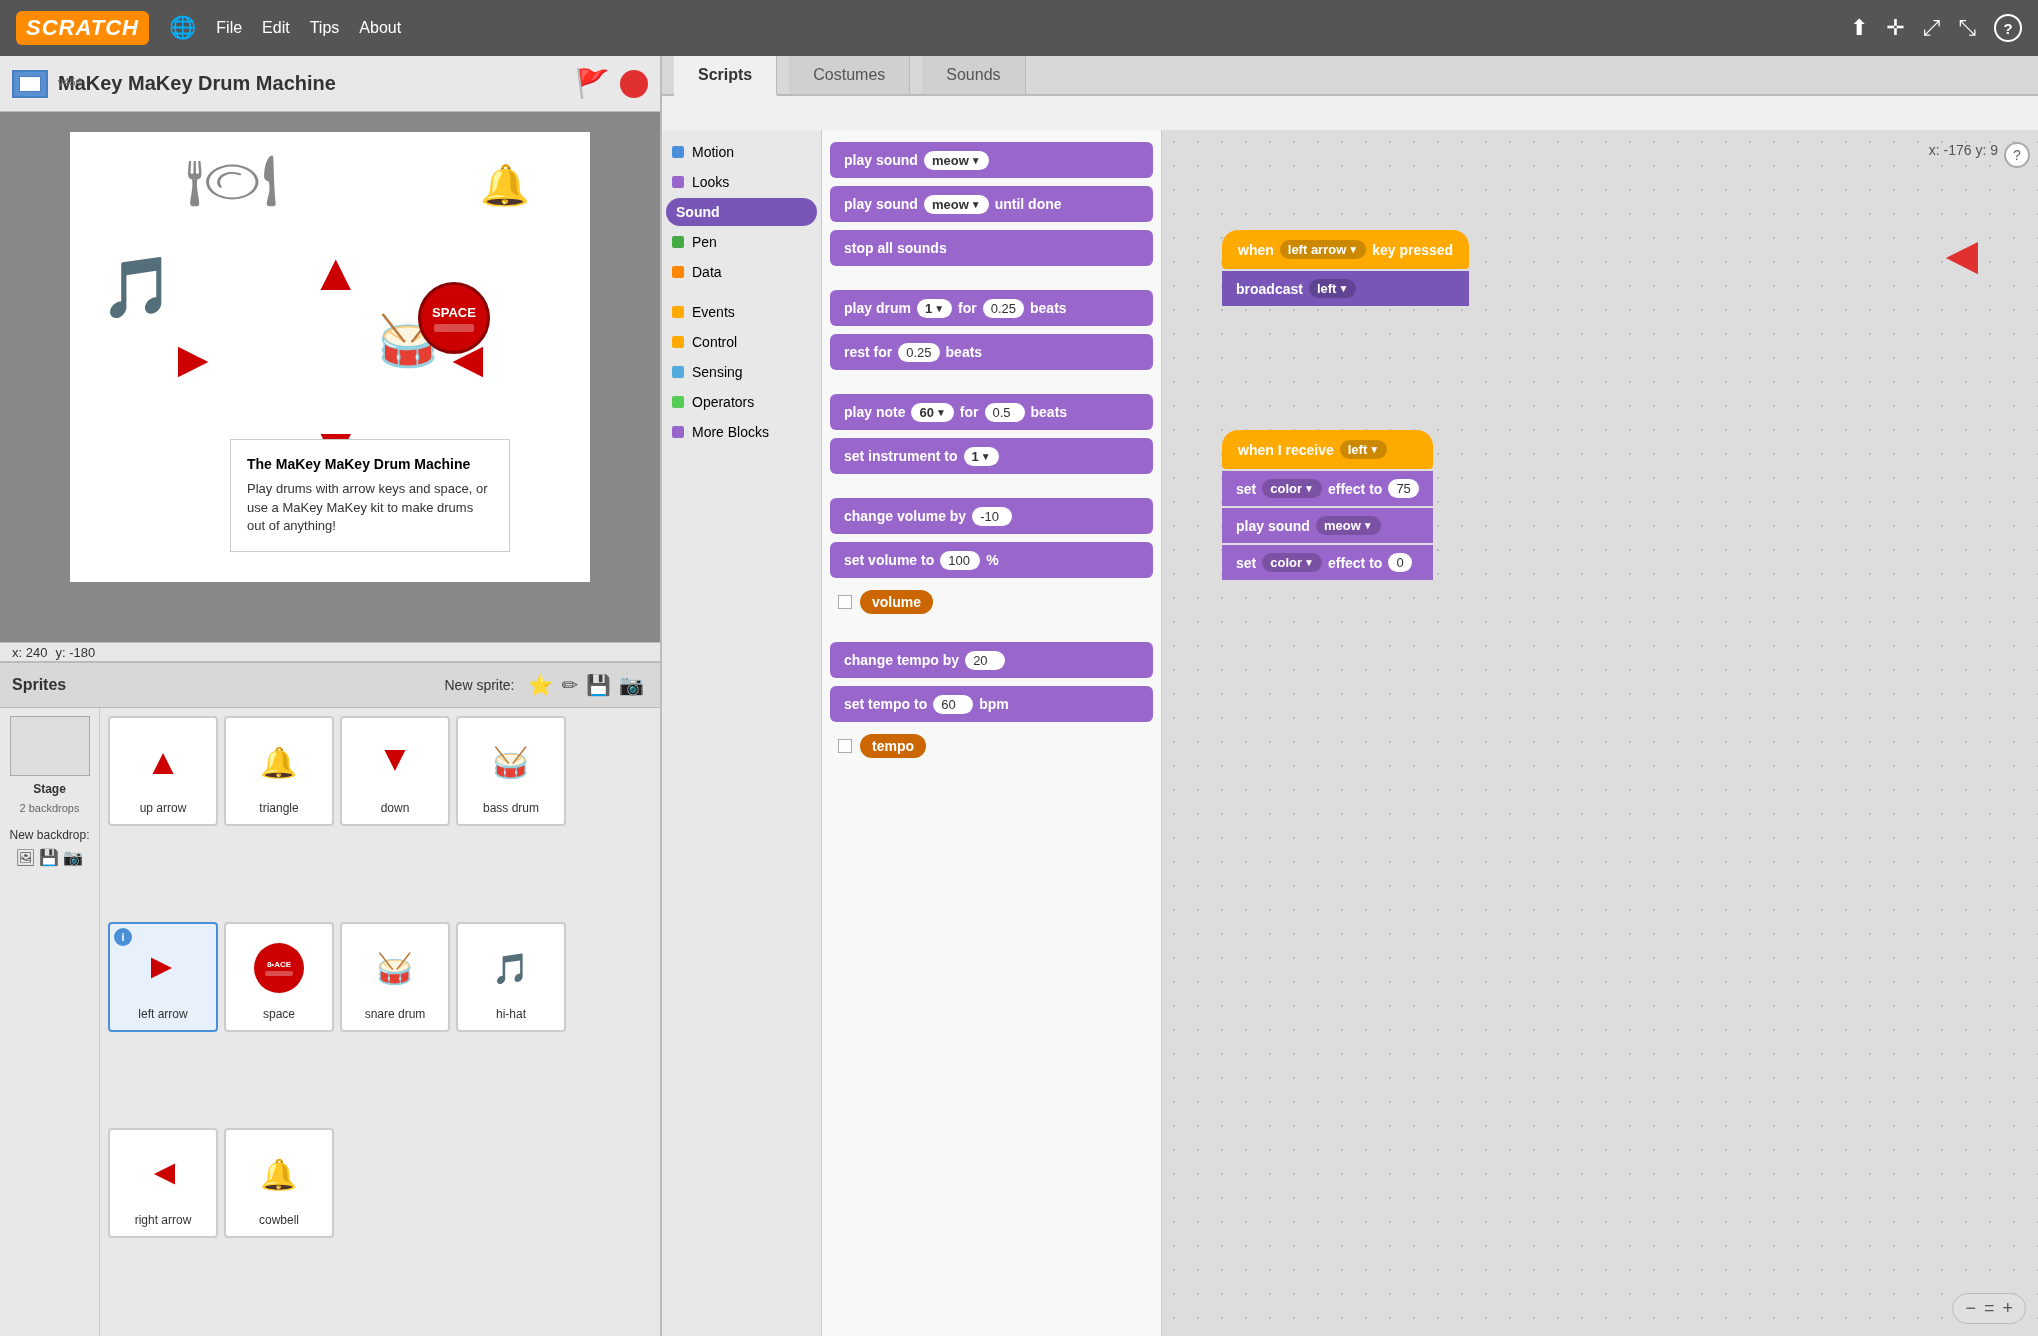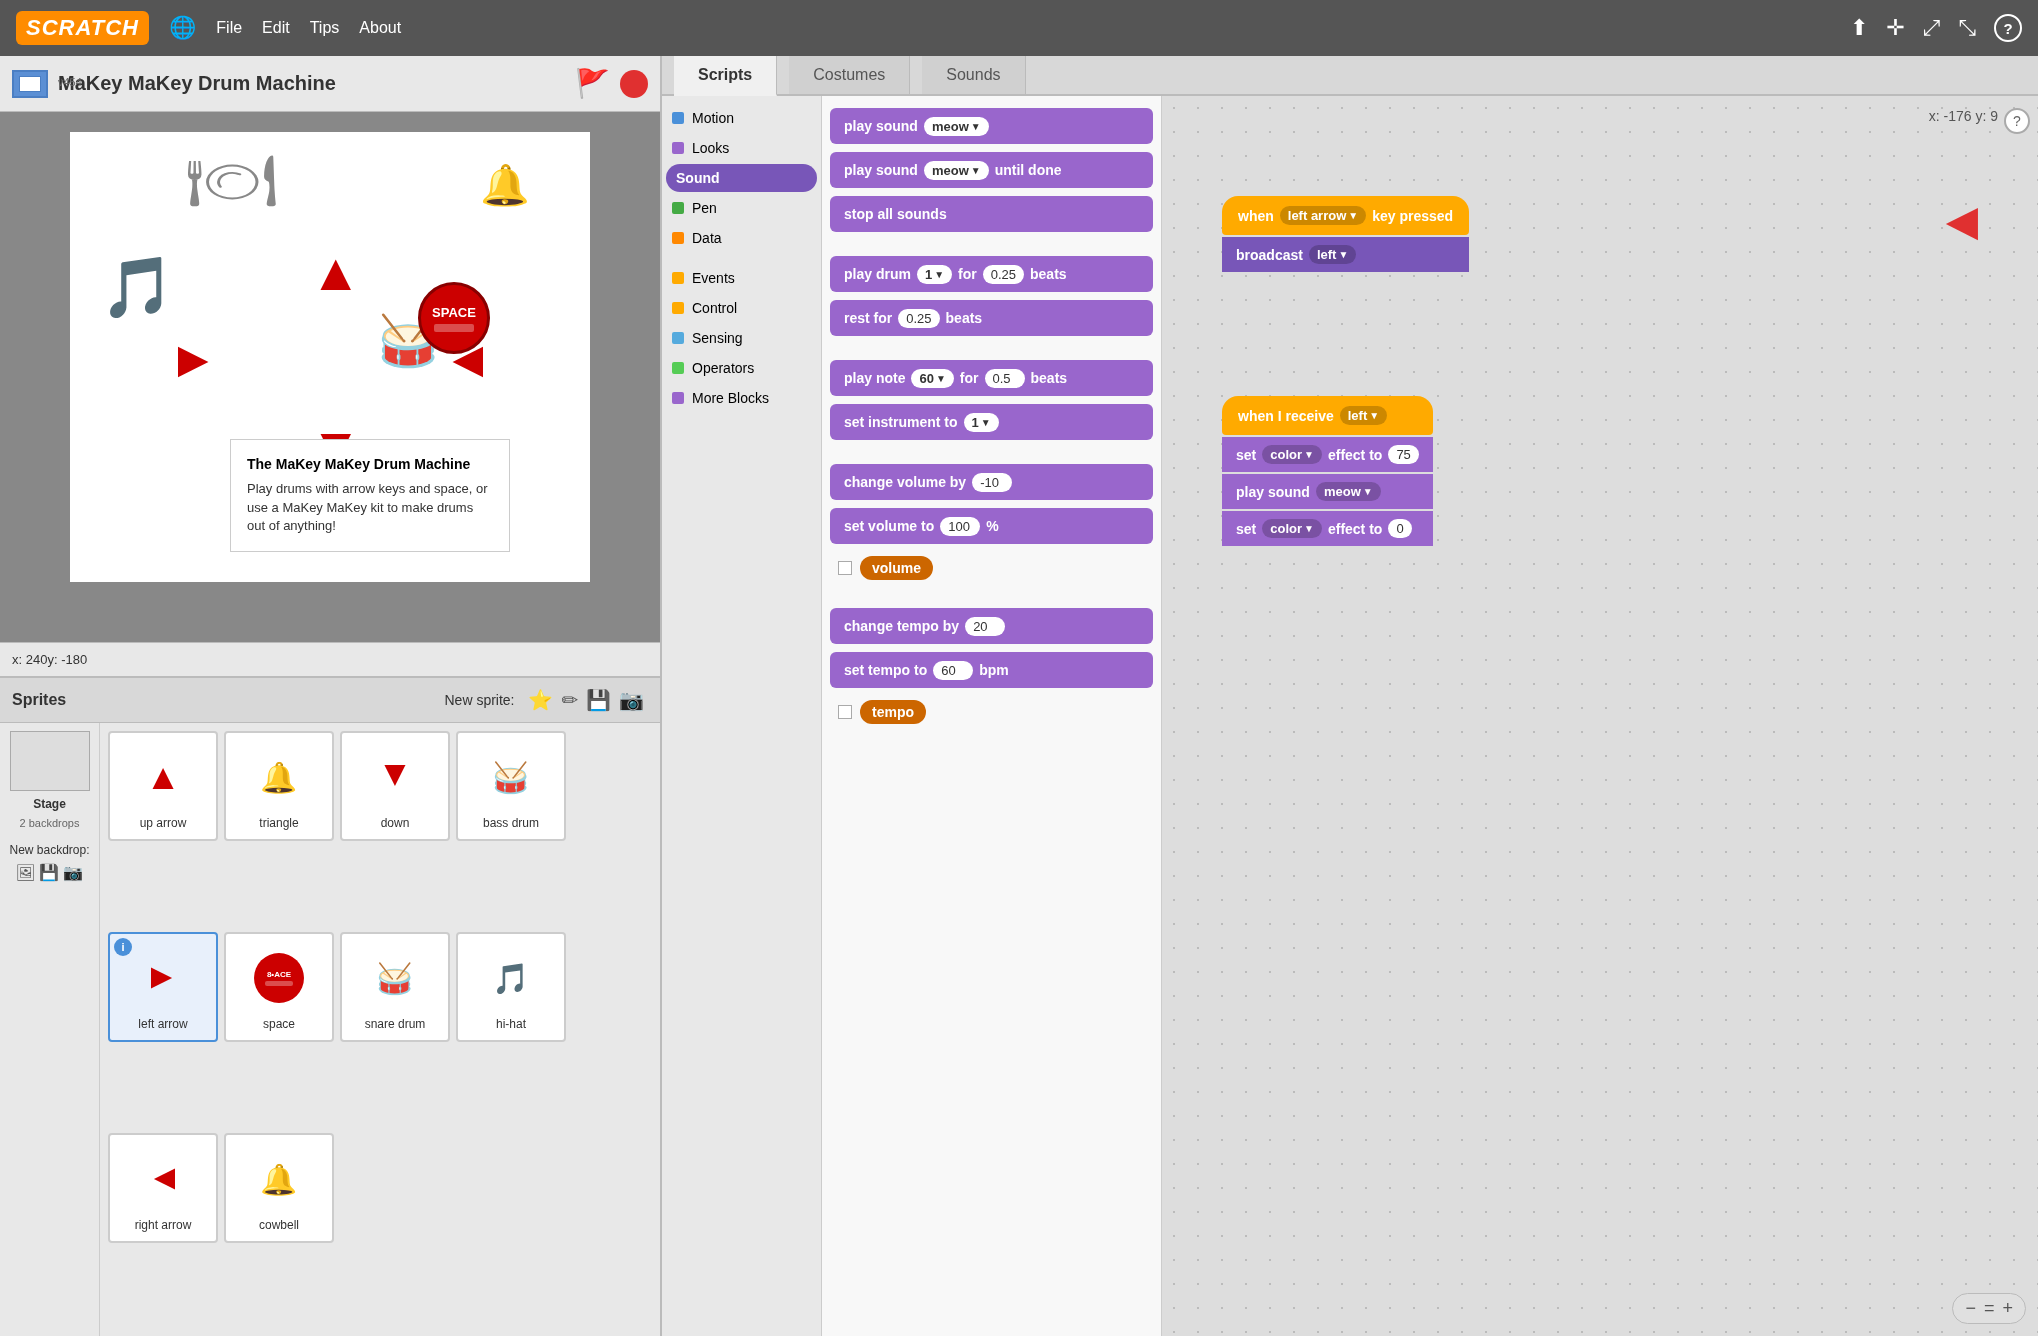--- a/index.html
+++ b/index.html
@@ -35,21 +35,21 @@
     .red-stop { width: 28px; height: 28px; background: #e03030; border-radius: 50%; cursor: pointer; }
 
     
     #stage-area { background: #888; width: 660px; height: 530px; position: relative; overflow: hidden; }
     #stage-canvas { background: white; position: absolute; left: 70px; top: 20px; width: 520px; height: 450px; }
     #stage-desc-box { position: absolute; right: 80px; bottom: 30px; width: 280px; background: white; border: 1px solid #ccc; padding: 16px; font-size: 13px; }
     #stage-desc-box h3 { font-size: 14px; font-weight: bold; margin-bottom: 8px; }
     #stage-desc-box p { color: #333; line-height: 1.4; }
 
     
-    #coord-display { background: #e8e8e8; border-top: 1px solid #bbb; padding: 4px 12px; font-size: 13px; color: #333; height: 34px; display: flex; align-items: center; }
+    #coord-display { background: #e8e8e8; border-top: 1px solid #bbb; padding: 4px 12px; font-size: 13px; color: #333; height: 19px; display: flex; align-items: center; gap: 8px; }
 
     
     #sprites-panel { flex: 1; background: #e8e8e8; border-top: 2px solid #bbb; display: flex; flex-direction: column; }
     #sprites-header { display: flex; align-items: center; padding: 10px 12px; background: #d8d8d8; border-bottom: 1px solid #bbb; }
     #sprites-title { font-size: 16px; font-weight: bold; color: #333; flex: 1; }
     #new-sprite-label { font-size: 14px; color: #333; margin-right: 10px; }
     .sprite-tool-icon { font-size: 20px; cursor: pointer; margin: 0 4px; color: #555; }
 
     #sprites-content { display: flex; flex: 1; overflow: hidden; }
 
@@ -72,21 +72,21 @@
 
     
     #right-panel { flex: 1; display: flex; flex-direction: column; background: #f0f0f0; border-left: 2px solid #bbb; }
 
     
     #tabs-row { display: flex; background: #d8d8d8; border-bottom: 2px solid #bbb; }
     .tab { padding: 10px 24px; font-size: 16px; cursor: pointer; color: #555; border-right: 1px solid #bbb; background: #d0d0d0; margin-left: 12px; }
     .tab.active { background: #f0f0f0; color: #333; font-weight: bold; border-bottom: 2px solid #f0f0f0; margin-bottom: -2px; }
 
     
-    #scripts-area { display: flex; flex: 1; overflow: hidden; }
+    #scripts-area { display: flex; flex: 1; overflow: hidden; margin-top: 34px; }
 
     
     #block-categories { width: 160px; background: #e8e8e8; border-right: 1px solid #ccc; padding: 8px 0; display: flex; flex-direction: column; gap: 2px; }
     .category-item { padding: 6px 10px; font-size: 14px; cursor: pointer; display: flex; align-items: center; gap: 8px; }
     .category-item .cat-dot { width: 12px; height: 12px; border-radius: 2px; flex-shrink: 0; }
     .category-item.active { background: #7856b8; color: white; border-radius: 16px; margin: 0 4px; font-weight: bold; }
 
     
     #block-palette { width: 340px; background: #f8f8f8; border-right: 1px solid #ccc; padding: 12px 8px; overflow-y: auto; display: flex; flex-direction: column; gap: 8px; }
 

